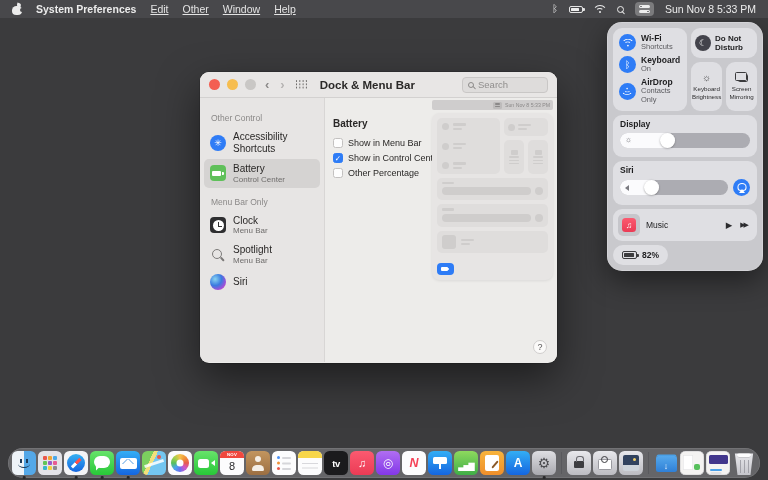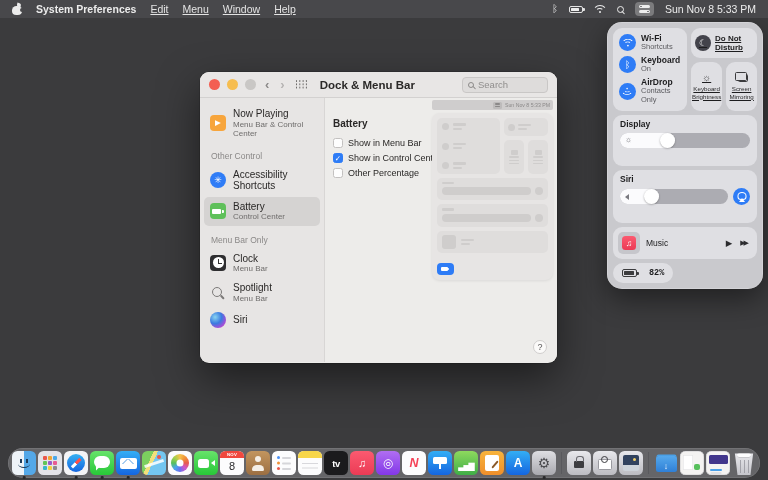--- a/index.html
+++ b/index.html
@@ -43,50 +43,50 @@
   .cc-s { font-size:7.5px; color:#5c5c60; }
   .cc-row1 { display:flex; gap:4px; }
   .cc-connect { flex:1; padding:6px 6px; display:flex; flex-direction:column; justify-content:space-between; gap:4px; }
   .cc-citem { display:flex; align-items:center; gap:5px; }
   .cc-bicon { width:17px; height:17px; border-radius:50%; background:#2e7cf6; color:#fff; display:flex; align-items:center; justify-content:center; flex:none; }
   .cc-bicon .wifi-arcs { width:11px; height:8px; transform:scale(.85); }
   .cc-bicon .wifi-arcs::before, .cc-bicon .wifi-arcs::after { border-top-color:#fff; }
   .cc-bicon .wifi-arcs i { background:#fff; }
   .bt-glyph { font-size:9.5px; line-height:1; }
   .ad-arcs { transform:scale(.8) rotate(180deg) !important; }
-  .cc-col { width:66px; display:flex; flex-direction:column; gap:4px;text-decoration:underline; }
+  .cc-col { width:66px; display:flex; flex-direction:column; gap:4px; }
   .cc-dnd { display:flex; align-items:center; gap:4px; padding:3px 4px; height:30px; }
   .dnd-icon { width:16px; height:16px; border-radius:50%; background:#43434b; color:#fff; font-size:9px; display:flex; align-items:center; justify-content:center; flex:none; }
   .dnd-icon::after { content:"☾"; }
   .dnd-label { font-size:8px; }
   .cc-tiles { display:flex; gap:4px; flex:1; }
   .cc-tile { flex:1; display:flex; flex-direction:column; align-items:center; justify-content:center; gap:2.5px; text-align:center; font-size:6.2px; line-height:1.2; color:#2c2c2e; padding:2px 1px; }
   .kb-icon::after { content:"☼"; font-size:10px; color:#3a3a3c; line-height:1; }
   .sm-icon { width:10px; height:7.5px; border:1.3px solid #3a3a3c; border-radius:1.5px; position:relative; margin:2px 0 1px 2px; }
   .sm-icon::after { content:""; position:absolute; left:-4px; top:-3.5px; width:10px; height:7.5px; border:1.3px solid #3a3a3c; border-radius:1.5px; background:#dfdfe3; }
-  .cc-slider { padding:5px 7px 18px; }
+  .cc-slider { padding:5px 7px 9px; }
   .cc-slider .cc-l { margin-bottom:4px; }
   .slider-row { display:flex; align-items:center; gap:5px; }
   .track { height:15px; border-radius:8px; background:#acacb2; position:relative; flex:1; overflow:visible; }
   .fill { position:absolute; left:0; top:0; bottom:0; background:#fbfbfd; border-radius:8px; }
   .knob { position:absolute; top:0; width:15px; height:15px; border-radius:50%; background:#fff; box-shadow:0 0.5px 2px rgba(0,0,0,.35); }
   .track-ic { position:absolute; left:5px; top:50%; transform:translateY(-50%); color:#7a7a80; font-size:8px; line-height:1; z-index:2; }
   .sun-ic::after { content:"☼"; }
   .spk-ic { width:0; height:0; border-top:3px solid transparent; border-bottom:3px solid transparent; border-right:4.5px solid #7a7a80; }
   .airplay-btn { width:17px; height:17px; border-radius:50%; background:#2e7cf6; flex:none; position:relative; }
   .airplay-btn::before { content:""; position:absolute; left:50%; top:4px; transform:translateX(-50%); width:7px; height:5.5px; border:1.3px solid #fff; border-radius:50% 50% 40% 40%; }
   .airplay-btn::after { content:""; position:absolute; left:50%; bottom:3.5px; transform:translateX(-50%); border-left:3.5px solid transparent; border-right:3.5px solid transparent; border-bottom:4.5px solid #fff; }
   .cc-music { display:flex; align-items:center; gap:6px; padding:5px; }
   .music-art { width:22px; height:22px; border-radius:5px; background:#c6c6cb; display:flex; align-items:center; justify-content:center; flex:none; }
   .music-badge { width:14px; height:14px; border-radius:3.5px; background:linear-gradient(180deg,#fb5a70,#eb3b55); color:#fff; font-size:8.5px; display:flex; align-items:center; justify-content:center; }
   .music-badge::after { content:"♫"; }
   .music-label { font-size:8.5px; }
   .cc-controls { margin-left:auto; display:flex; align-items:center; gap:8px; padding-right:5px; color:#2b2b2e; }
   .play-ic { font-size:8.5px; } .ff-ic { font-size:7px; letter-spacing:-2px; }
-  .cc-batt { align-self:flex-start; display:flex; align-items:center; gap:12px; padding:5px 9px; border-radius:10px;font-family:Liberation Mono, monospace; }
+  .cc-batt { align-self:flex-start; display:flex; align-items:center; gap:5px; padding:5px 9px; border-radius:10px; }
   .batt-glyph { width:15px; height:8px; border:1px solid #3c3c3e; border-radius:2px; position:relative; }
   .batt-glyph::after { content:""; position:absolute; right:-3px; top:1.5px; width:1.8px; height:3px; background:#3c3c3e; border-radius:0 1px 1px 0; }
   .batt-glyph i { position:absolute; left:1px; top:1px; bottom:1px; width:78%; background:#3c3c3e; border-radius:0.5px; }
   .batt-label { font-size:8.5px; font-weight:bold; }
 
   
   .win { position:absolute; left:200px; top:72px; width:357px; height:291px; border-radius:9px; background:#edecea;
     box-shadow:0 16px 40px rgba(0,0,0,.5), 0 0 0 0.5px rgba(0,0,0,.25); overflow:hidden; z-index:30; }
   .titlebar { height:26px; background:#e8e6e5; border-bottom:1px solid #d3d1d0; display:flex; align-items:center; padding:0 9px; gap:7px; }
   .tl { width:11px; height:11px; border-radius:50%; flex:none; }
@@ -259,21 +259,21 @@
 </style>
 </head>
 <body>
 
 <div class="menubar">
   <span class="apple">
       <i></i>
     </span>
   <span class="mb-app">System Preferences</span>
   <span class="mb-menu">Edit</span>
-  <span class="mb-menu">Menu</span>
+  <span class="mb-menu">Other</span>
   <span class="mb-menu">Window</span>
   <span class="mb-menu">Help</span>
   <div class="mb-right">
     <span class="mb-bt">ᛒ</span>
     <span class="mb-batt"></span>
     <span class="wifi-arcs">
         <i></i>
       </span>
     <span class="lens"></span>
     <span class="mb-ccwrap">
@@ -386,27 +386,20 @@
     <span class="nav-chev fwd">›</span>
     <span class="grid-ic"></span>
     <span class="win-title">Dock &amp; Menu Bar</span>
     <div class="searchbox">
       <span class="lens"></span>
       <input type="text" placeholder="Search" style="">
     </div>
   </div>
   <div class="win-body">
     <div class="sidebar">
-      <div class="sb-item">
-        <span class="sb-icon ic-now-playing"></span>
-        <span class="sb-text">
-            <span>Now Playing</span>
-            <span class="sb-sub">Menu Bar &amp; Control Center</span>
-          </span>
-      </div>
       <div class="sb-header">Other Control</div>
       <div class="sb-item">
         <span class="sb-icon ic-accessibility"></span>
         <span class="sb-text">
             <span>Accessibility Shortcuts</span>
           </span>
       </div>
       <div class="sb-item selected">
         <span class="sb-icon ic-battery-sb"></span>
         <span class="sb-text">

